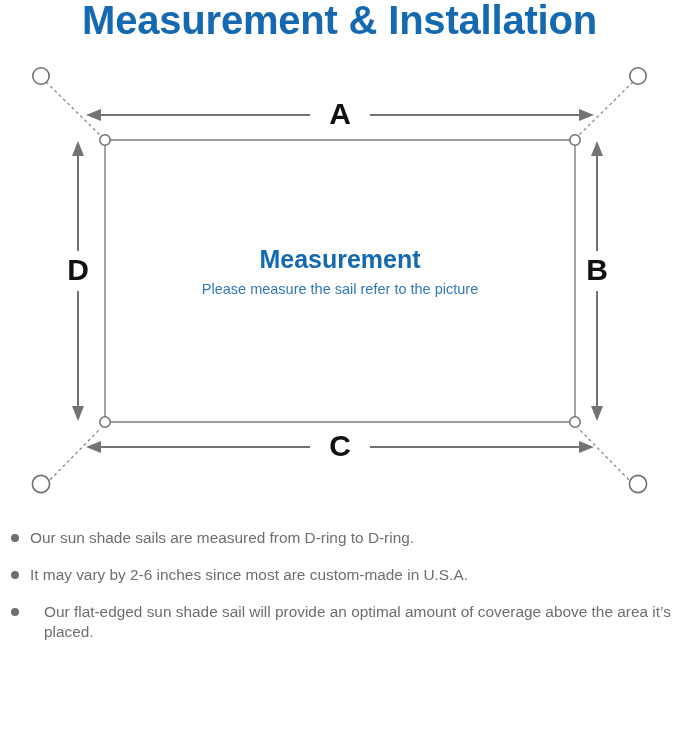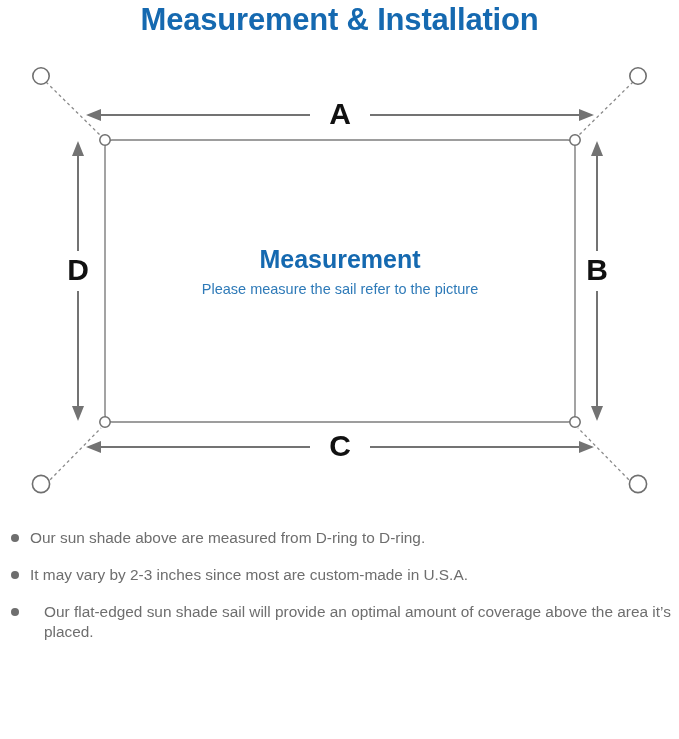--- a/index.html
+++ b/index.html
@@ -26,21 +26,21 @@
 
   
   .page-title {
     position: absolute;
     left: 0;
     top: 0;
     width: 679px;
     height: 44px;
     line-height: 40px;
     text-align: center;
-    font-size: 31px;
+    font-size: 40px;
     font-weight: bold;
     letter-spacing: -0.2px;
     color: #1569b0;
     white-space: nowrap;
   }
 
   
   .diagram-wrap {
     position: absolute;
     left: 0;
@@ -198,26 +198,26 @@
       <text class="center-title" x="340" y="220">Measurement</text>
       <text class="center-sub" x="340" y="246">Please measure the sail refer to the picture</text>
 
     </svg>
   </div>
 
   <div class="notes">
 
     <div class="note-item">
       <span class="note-bullet"></span>
-      <span class="note-text">Our sun shade above are measured from D-ring to D-ring.</span>
+      <span class="note-text">Our sun shade sails are measured from D-ring to D-ring.</span>
     </div>
 
     <div class="note-item">
       <span class="note-bullet"></span>
-      <span class="note-text">It may vary by 2-3 inches since most are custom-made in U.S.A.</span>
+      <span class="note-text">It may vary by 2-6 inches since most are custom-made in U.S.A.</span>
     </div>
 
 
 
     <div class="note-item">
       <span class="note-bullet"></span>
       <span class="note-text">Our flat-edged sun shade sail will provide an optimal amount of coverage above the area it’s placed.</span>
     </div>
 
   </div>

